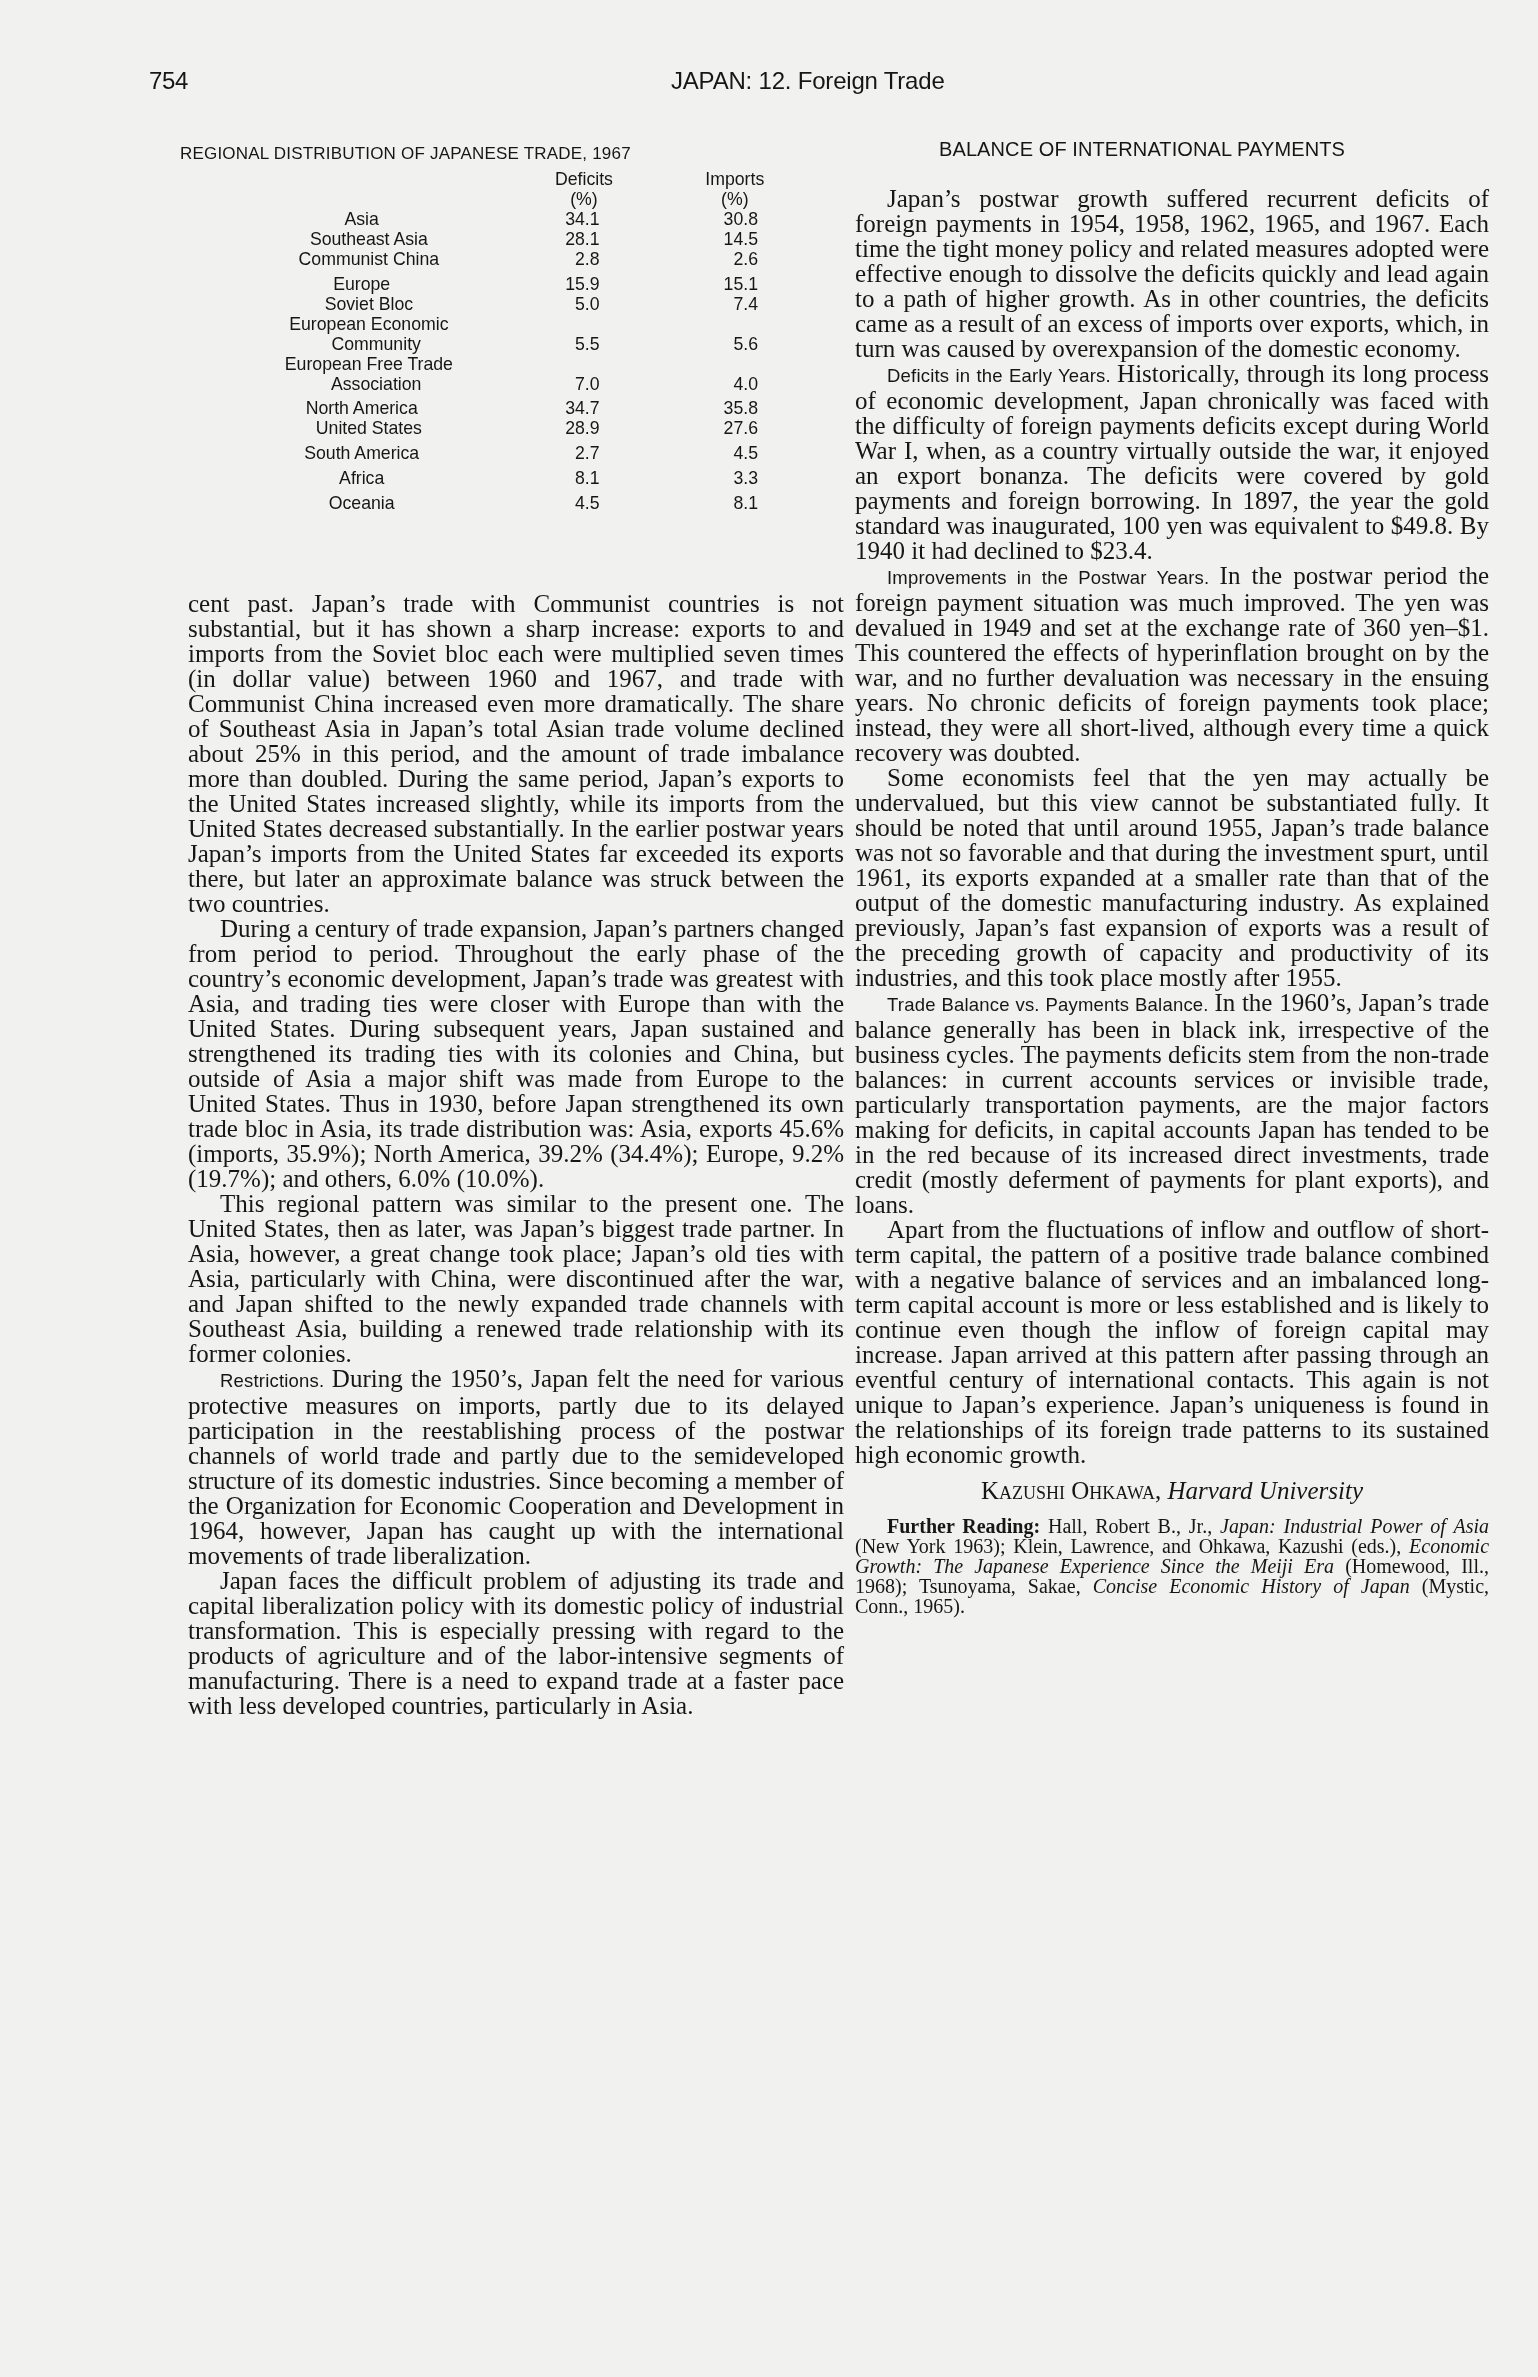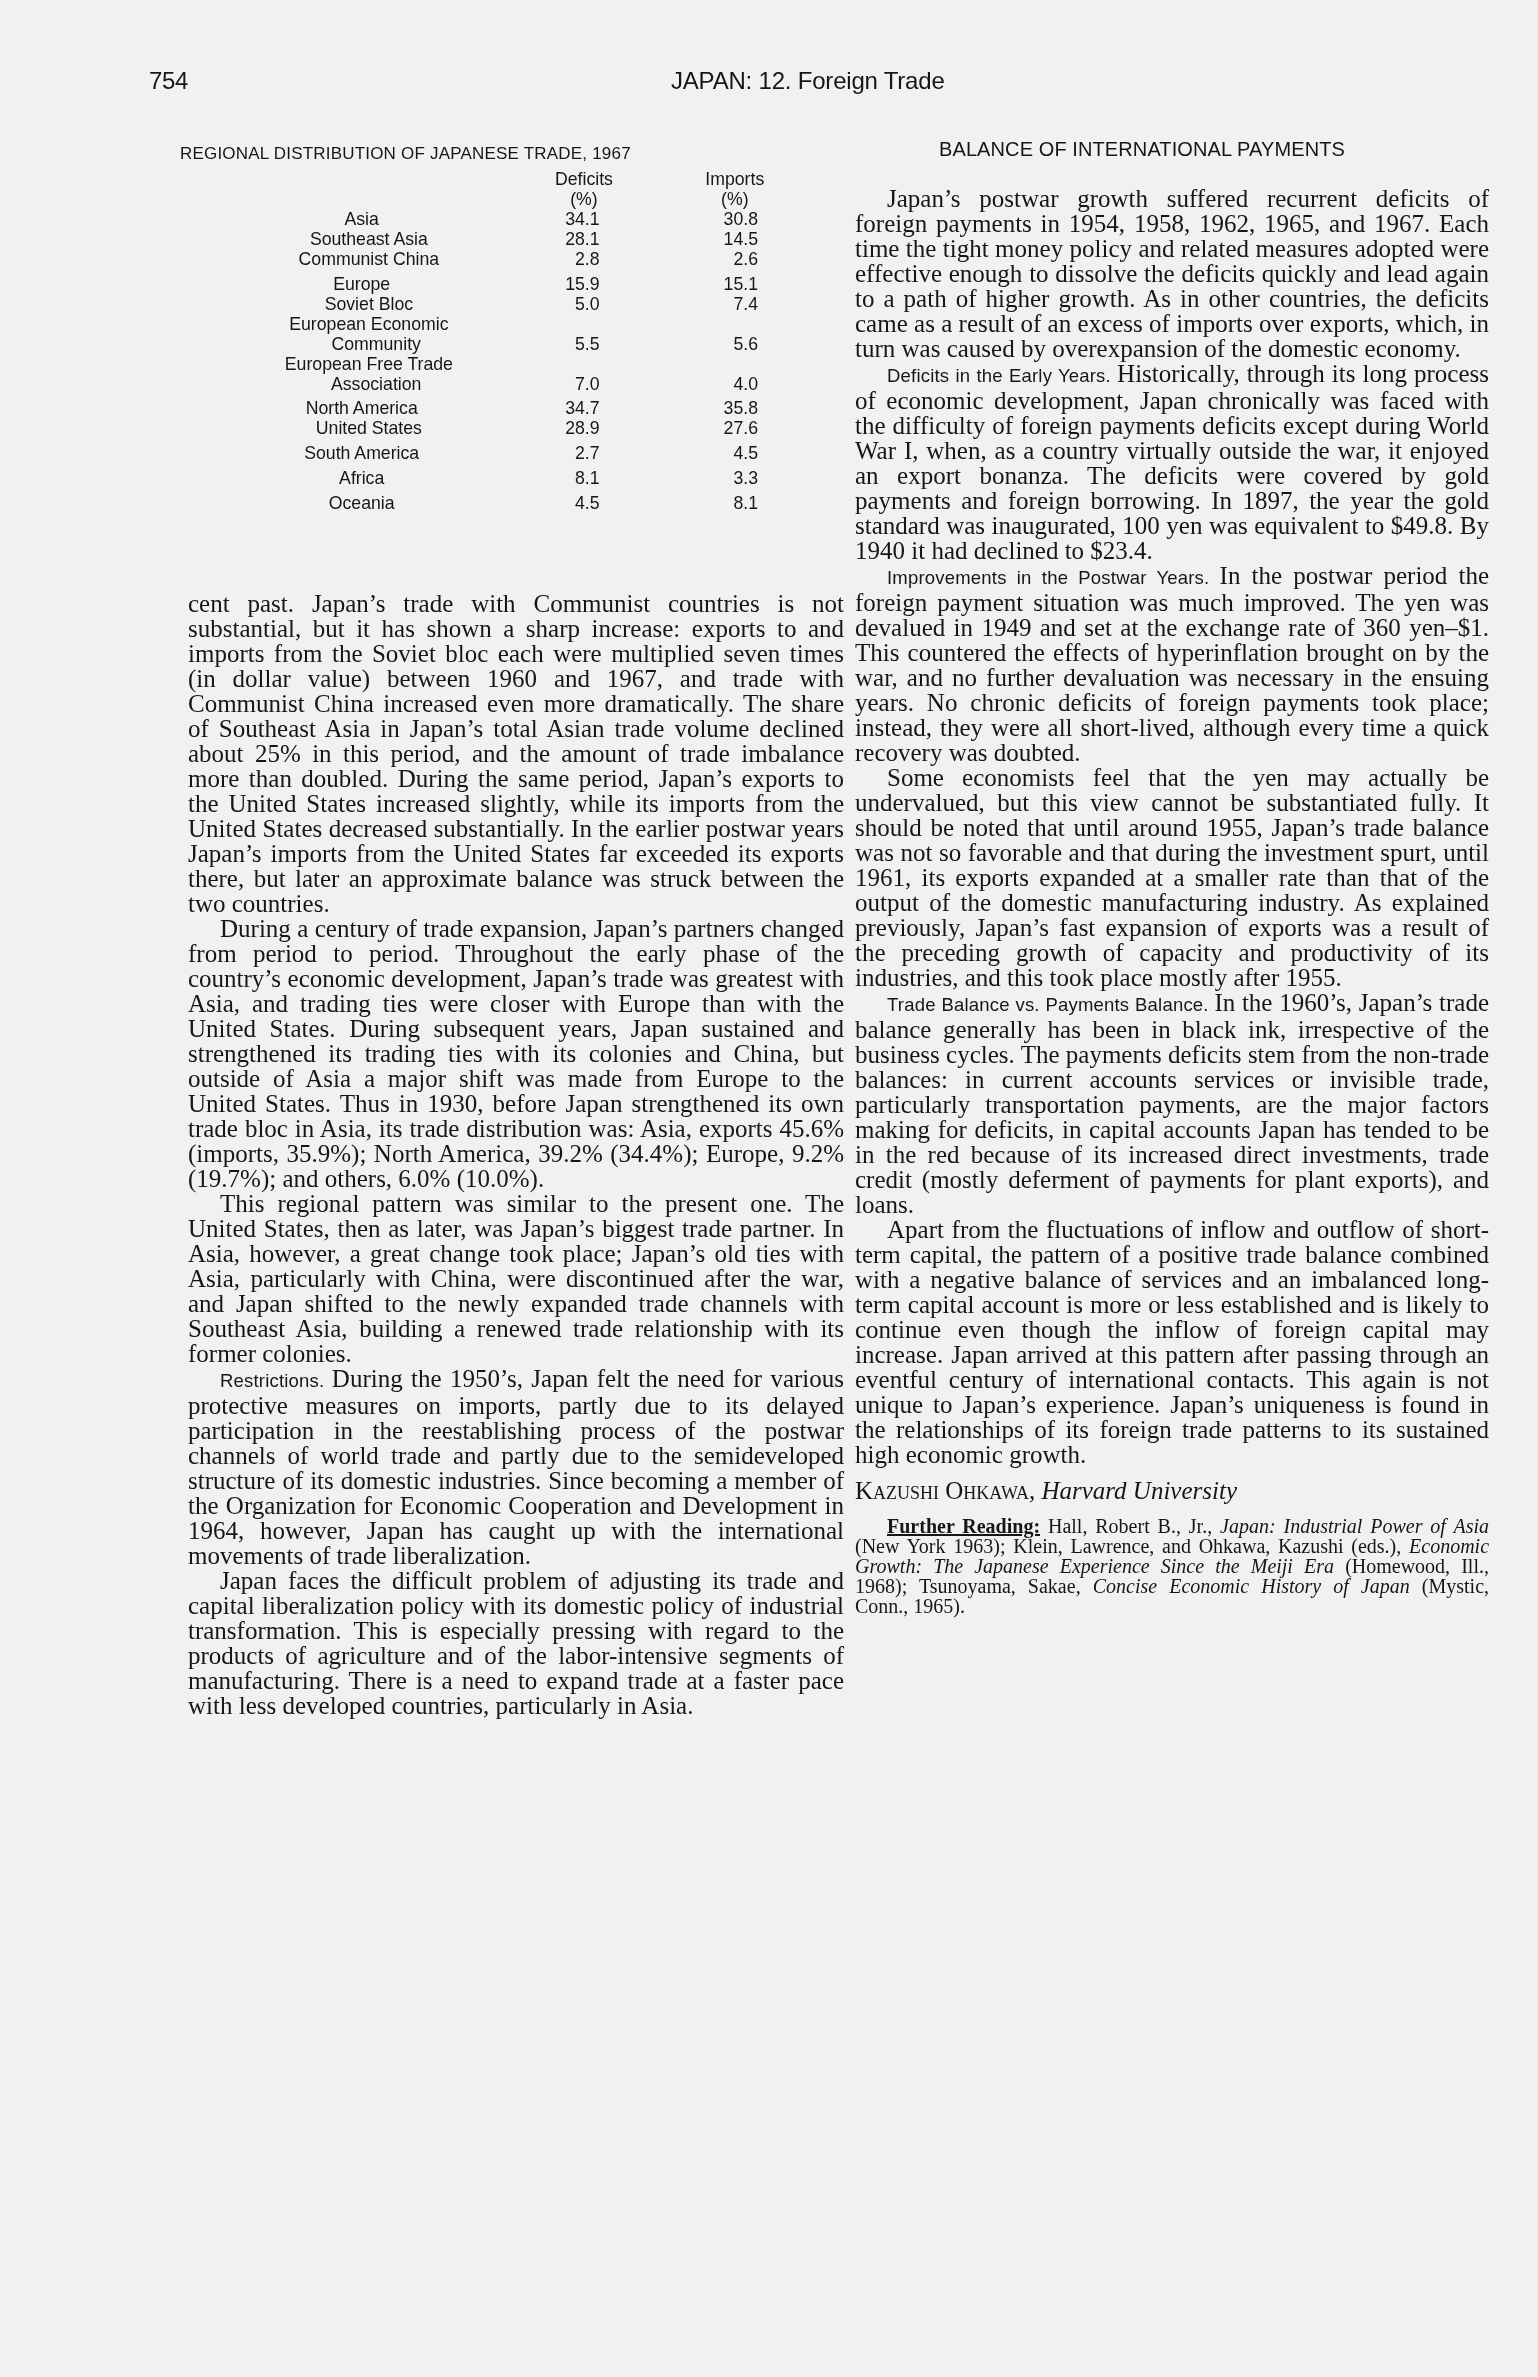--- a/index.html
+++ b/index.html
@@ -61,28 +61,28 @@
     font-weight: normal; font-size: 18.5px; letter-spacing: 0.2px;
   }
   .left-body { position: absolute; left: 188px; top: 591px; width: 656px; }
   .right-title {
     font-family: "Liberation Sans", "DejaVu Sans", sans-serif;
     font-size: 20px; letter-spacing: 0.1px; white-space: nowrap;
     position: absolute; left: 939px; top: 138px;
   }
   .right-body { position: absolute; left: 855px; top: 186px; width: 634px; }
   .signature {
-    font-size: 25px; text-align: left; margin-top: 9.6px; margin-bottom: 11.2px;
+    font-size: 25px; text-align: center; margin-top: 9.6px; margin-bottom: 11.2px;
   }
   .sc { font-variant: small-caps; }
   .it { font-style: italic; }
   .further {
     font-size: 20px; line-height: 20px; text-align: justify;
   }
-  .further-label { font-weight: bold; text-decoration: underline; }
+  .further-label { font-weight: bold; }
 </style>
 </head>
 <body>
 
 <div class="page-number">754</div>
 <div class="running-head">JAPAN: 12. Foreign Trade</div>
 
 <div class="col col-left">
   <div class="table-title">REGIONAL DISTRIBUTION OF JAPANESE TRADE, 1967</div>
   <table class="trade">

